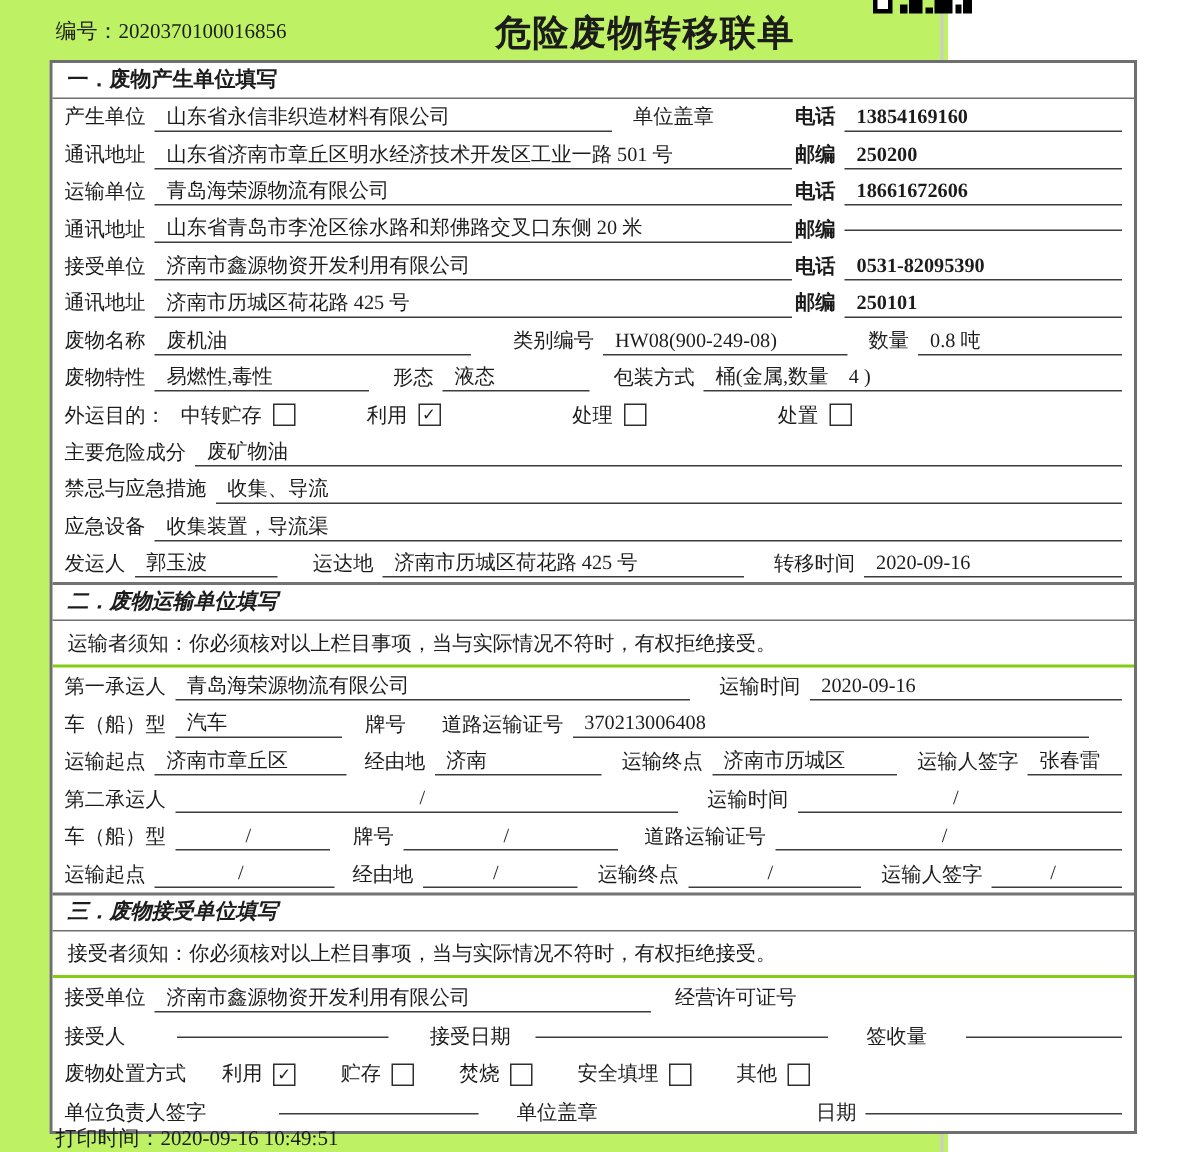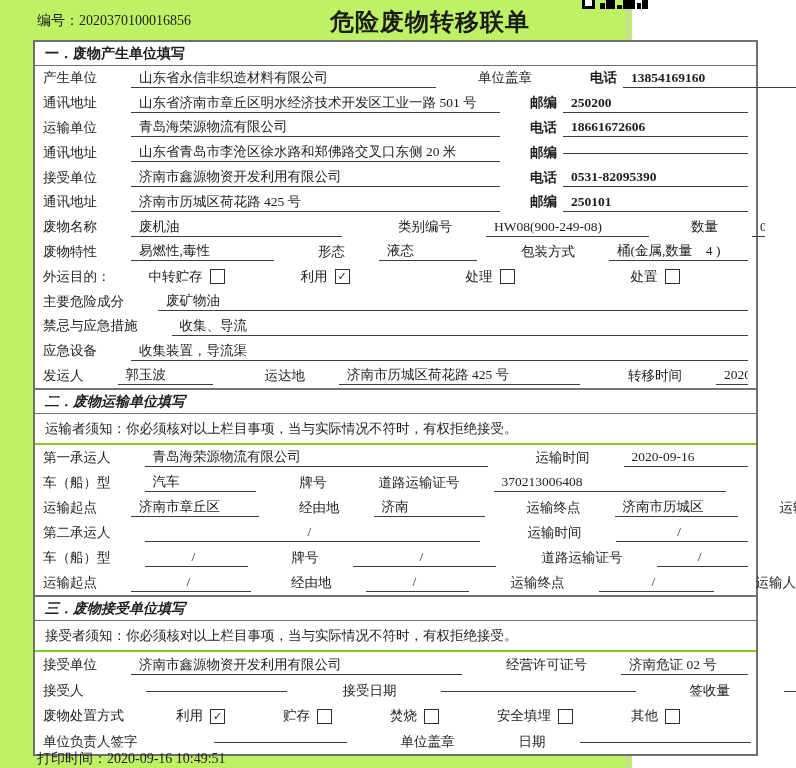--- a/index.html
+++ b/index.html
@@ -7,21 +7,21 @@
   .page{position:relative;width:632px;height:768px;background:#bef264;}
   .page-edge{position:absolute;right:3px;top:0;width:2px;height:768px;background:#cccccc;}
   .serial{position:absolute;left:37px;top:12px;font-size:14px;white-space:nowrap;}
   .doc-title{position:absolute;left:330px;top:6px;font-size:24px;font-weight:bold;letter-spacing:1px;white-space:nowrap;}
   .qr-frag{position:absolute;left:582px;top:0px;}
   .sheet{position:absolute;left:33px;top:40px;width:721px;border:2px solid #6f6f6f;background:#fff;}
   .sec-h{font-size:14px;font-weight:bold;padding:2px 8px 2px 10px;height:19px;line-height:19px;
     border-bottom:1px solid #6f6f6f;}
   .sec-h.mid{border-top:2px solid #737373;font-style:italic;}
   .notice{font-size:13.5px;padding:0 8px 0 10px;height:29px;line-height:29px;border-bottom:2px solid #84cc16;white-space:nowrap;}
-  .row{display:flex;align-items:center;height:24.8px;padding:0 8px 0 6px;font-size:13.5px;gap:28px;}
+  .row{display:flex;align-items:center;height:24.8px;padding:0 8px 0 6px;font-size:13.5px;}
   .s2 .row{height:25px;}
   .s3 .row{height:25.5px;}
   .lbl{white-space:nowrap;padding:0 6px 0 2px;flex-shrink:0;}
   .val{border-bottom:1px solid #3c3c3c;padding:0 5px 1px 8px;white-space:nowrap;overflow:hidden;
     flex-shrink:0;line-height:17px;}
   .fill{flex:1 1 auto;}
   .c{text-align:center;padding-left:0;}
   .sp{flex:1 1 auto;}
   .seal{white-space:nowrap;margin-left:14px;flex-shrink:0;}
   .rgroup{display:flex;align-items:center;width:220px;flex-shrink:0;font-weight:bold;}
@@ -235,21 +235,20 @@
     </div>
 
     <div class="sec-h mid">三．废物接受单位填写</div>
     <div class="notice">接受者须知：你必须核对以上栏目事项，当与实际情况不符时，有权拒绝接受。</div>
     <div class="s3">
 
       <div class="row">
         <span class="lbl">接受单位</span>
         <span class="val" style="width:318px">济南市鑫源物资开发利用有限公司</span>
         <span class="lbl" style="margin-left:14px">经营许可证号</span>
-        <span class="val fill">济南危证 02 号</span>
       </div>
 
       <div class="row">
         <span class="lbl">接受人</span>
         <span class="val" style="width:128px;margin-left:28px"></span>
         <span class="lbl" style="margin-left:26px">接受日期</span>
         <span class="val" style="width:182px;margin-left:10px"></span>
         <span class="lbl" style="margin-left:24px">签收量</span>
         <span class="val fill" style="margin-left:20px"></span>
       </div>

